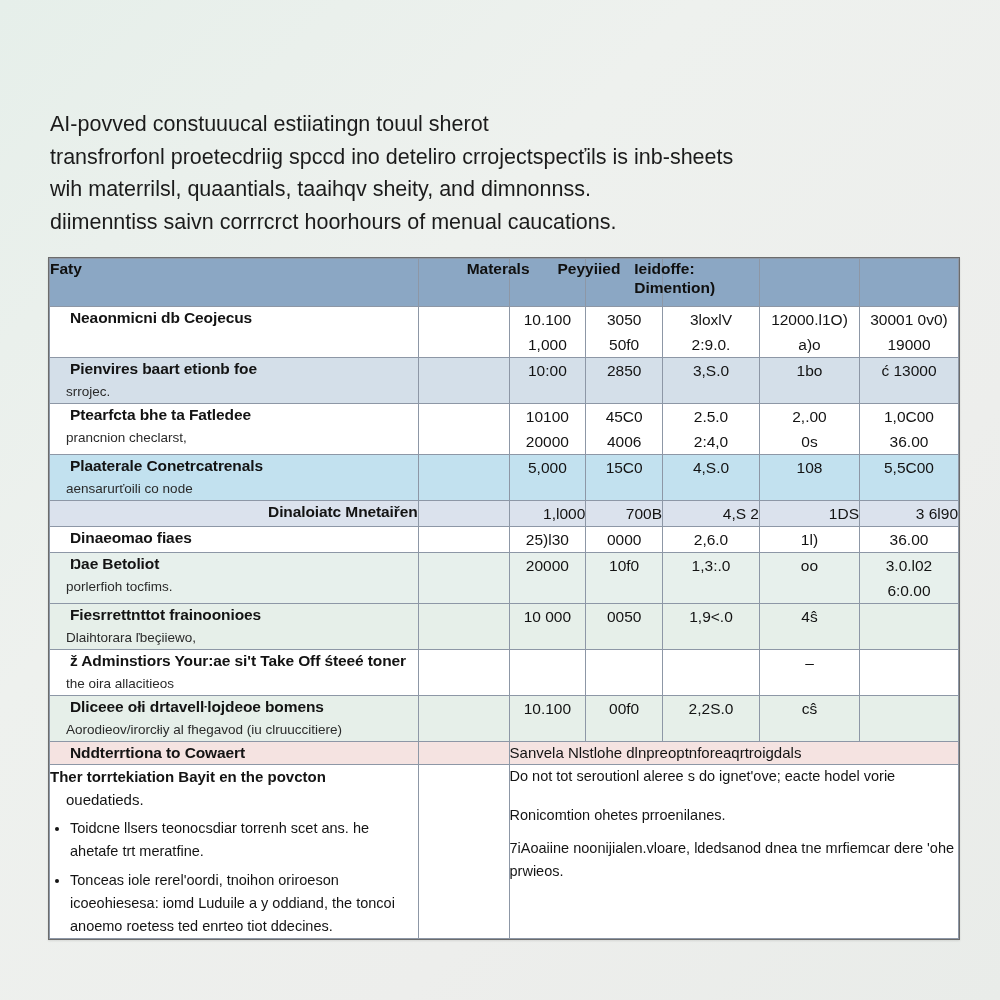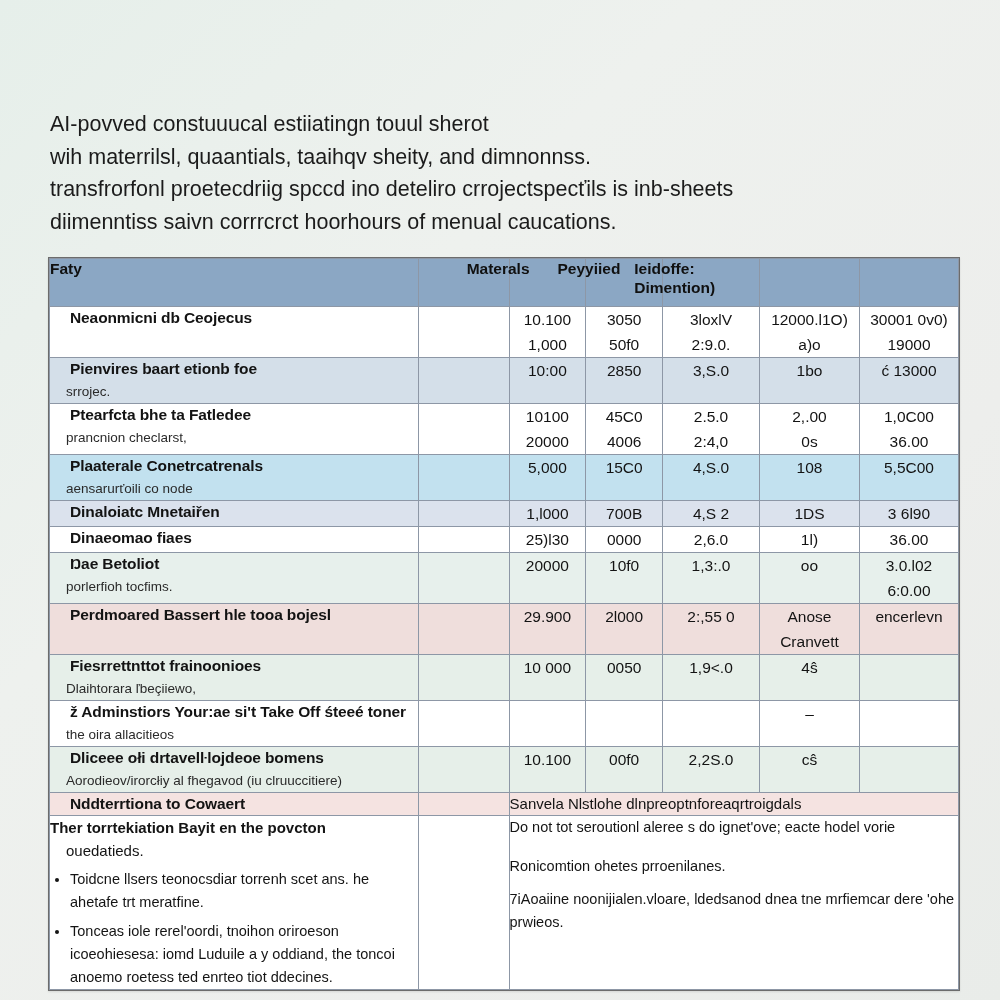--- a/index.html
+++ b/index.html
@@ -114,21 +114,21 @@
     text-align: center;
     font-size: 15.5px;
     padding-top: 10px;
   }
   td.num span { display: block; line-height: 25px; }
 
   
   tr.r-white   > td { background: #ffffff; }
   tr.r-steel   > td { background: #d4dfe9; }
   tr.r-cyan    > td { background: #c2e1ef; }
-  tr.r-lav     > td { background: #dbe2ed; }
+  tr.r-lav     > td { background: #dbe2ed; text-align: right; }
   tr.r-mint    > td { background: #e7f0ec; }
   tr.r-mint2   > td { background: #e6efe9; }
   tr.r-rose    > td { background: #efdedc; }
   tr.r-rose2   > td { background: #f5e3e1; }
 
   
   td.foot {
     padding: 11px 12px 14px 12px;
     font-size: 14.5px;
     line-height: 23px;
@@ -156,22 +156,22 @@
   .spacer-cell { background: #ffffff; }
 </style>
 </head>
 <body>
 
 <div id="page">
 
 
   <div class="subtitle">
     <div>AI-povved constuuucal estiiatingn touul sherot</div>
+    <div>transfrorfonl proetecdriig spccd ino deteliro crrojectspecťils is inb-sheets</div>
     <div>wih materrilsl, quaantials, taaihqv sheity, and dimnonnss.</div>
-    <div>transfrorfonl proetecdriig spccd ino deteliro crrojectspecťils is inb-sheets</div>
     <div>diimenntiss saivn corrrcrct hoorhours of menual caucations.</div>
   </div>
 
   <div class="table-wrap">
     <table class="sheet">
       <colgroup>
         <col class="c0">
           <col class="c1">
           <col class="c2">
           <col class="c3">
@@ -349,41 +349,20 @@
               <span>1,3:.0</span>
             </td>
             <td class="num">
               <span>oo</span>
             </td>
             <td class="num">
               <span>3.0.l02</span>
               <span>6:0.00</span>
             </td>
           </tr>
-          <tr class="r-rose">
-            <td class="label">
-              <span class="main">Perdmoared Bassert hle tooa bojesl</span>
-            </td>
-            <td></td>
-            <td class="num">
-              <span>29.900</span>
-            </td>
-            <td class="num">
-              <span>2l000</span>
-            </td>
-            <td class="num">
-              <span>2:,55 0</span>
-            </td>
-            <td class="num">
-              <span>Anose Cranvett</span>
-            </td>
-            <td class="num">
-              <span>encerlevn</span>
-            </td>
-          </tr>
           <tr class="r-mint2">
             <td class="label">
               <span class="main">Fiesrrettnttot frainoonioes</span>
               <span class="sub">Dlaihtorara ľbeçiiewo,</span>
             </td>
             <td></td>
             <td class="num">
               <span>10 000</span>
             </td>
             <td class="num">

